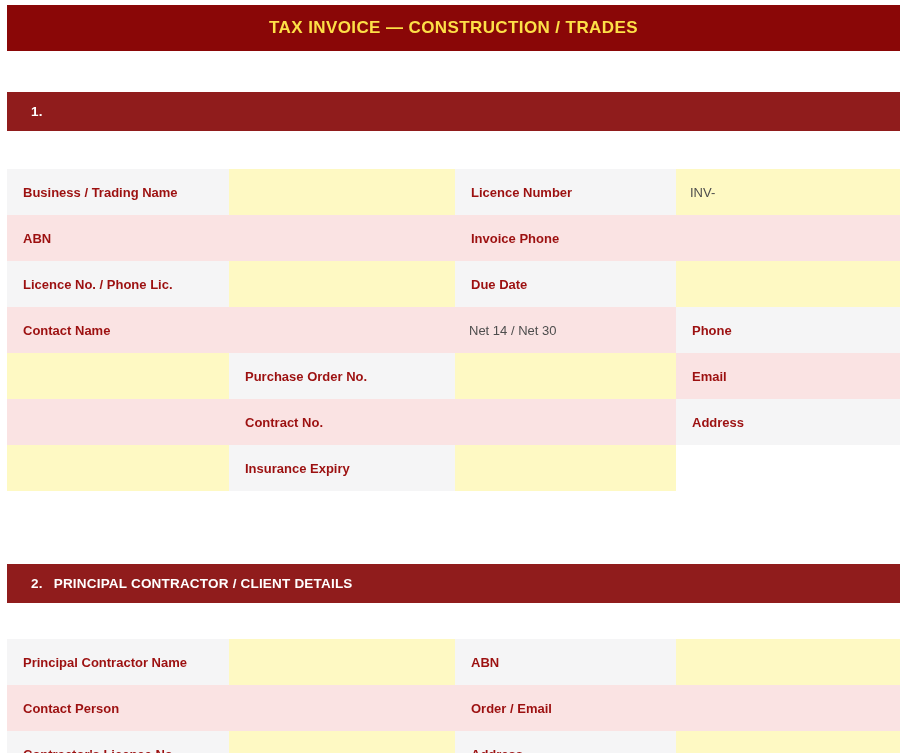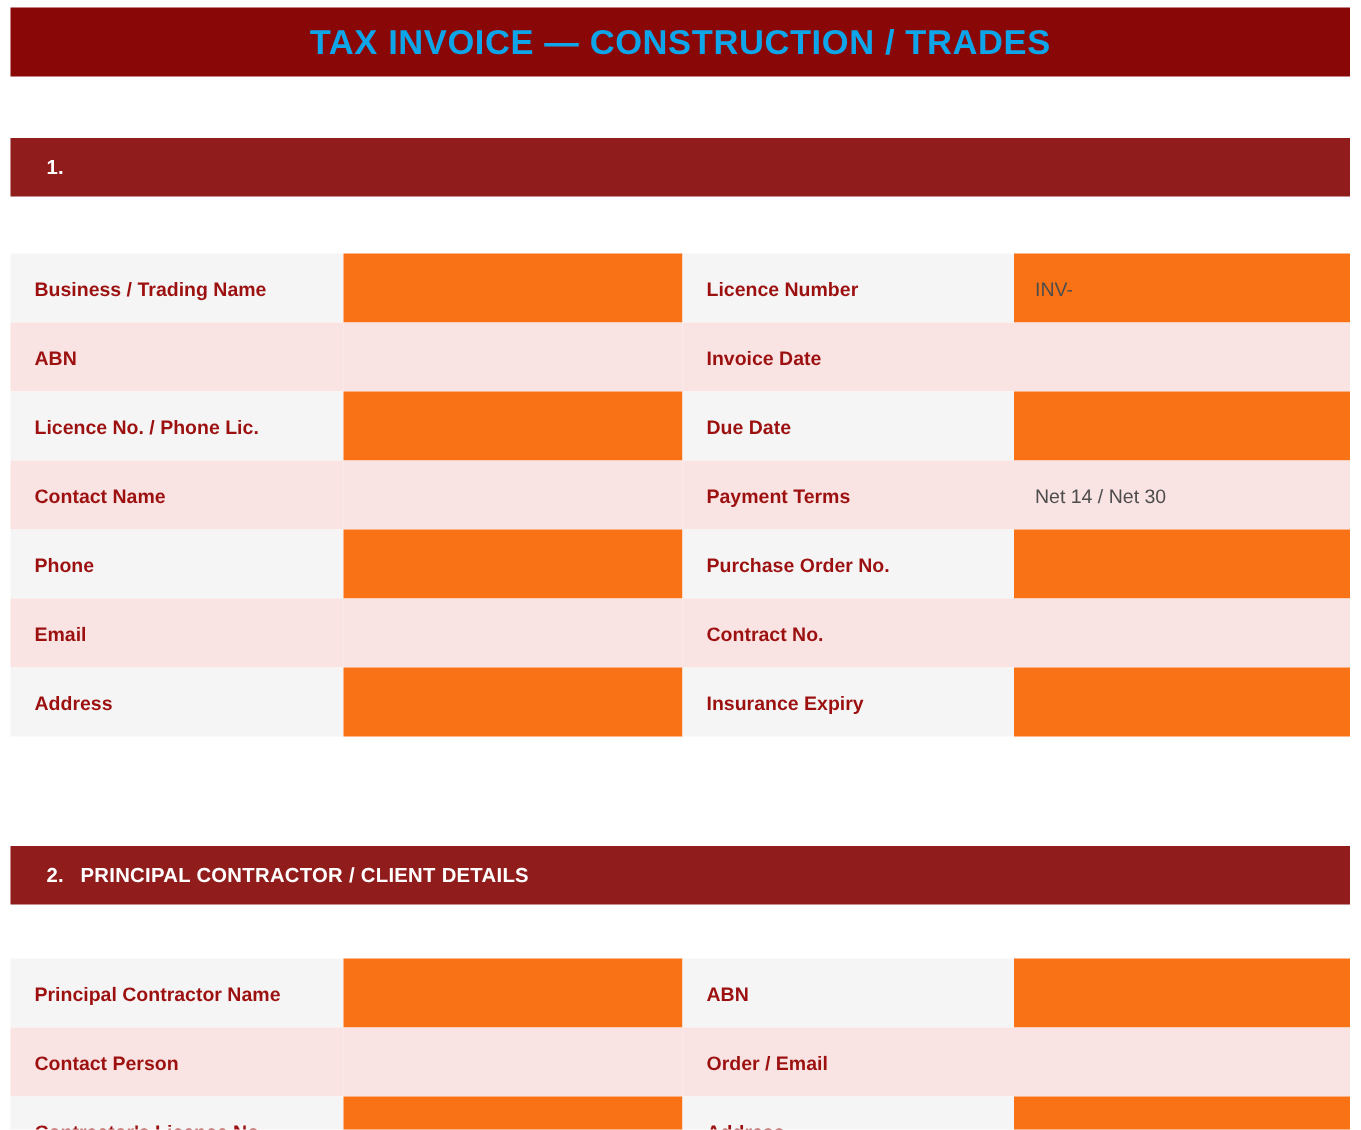--- a/index.html
+++ b/index.html
@@ -12,26 +12,26 @@
     height: 753px;
     overflow: hidden;
     font-family: "Liberation Sans", sans-serif;
   }
   .page {
     padding: 5px 7px 0 7px;
   }
   .header-bar {
     height: 46px;
     background: var(--header-bg, #8a0707);
-    color: #0ea5e9;
+    color: #fde047;
     display: flex;
     align-items: center;
     justify-content: center;
     font-weight: bold;
-    font-size: 23px;
+    font-size: 17px;
     letter-spacing: 0.4px;
     margin-bottom: 41px;
   }
   .section { margin: 0; }
   .section-bar {
     height: 39px;
     background: var(--section-bg, #901c1c);
     color: #ffffff;
     font-weight: bold;
     font-size: 13.5px;
@@ -56,21 +56,21 @@
     white-space: nowrap;
     overflow: hidden;
   }
   .cell.label {
     background: var(--cell-gray, #f5f5f6);
     color: var(--label-text, #9c1010);
     font-weight: bold;
     padding-left: 16px;
   }
   .cell.value {
-    background: #f97316;
+    background: #fef9c3;
     color: var(--value-text, #4d4d4d);
     padding-left: 14px;
   }
   .cell.alt { background: var(--row-pink, #fae3e3); }
 </style>
 </head>
 <body>
 
 <div class="page">
 
@@ -82,29 +82,28 @@
     <div class="section-bar">
       <span class="num">1.</span>
     </div>
     <div class="grid">
         <div class="cell label">Business / Trading Name</div>
         <div class="cell value"></div>
         <div class="cell label">Licence Number</div>
         <div class="cell value">INV-</div>
         <div class="cell label alt">ABN</div>
         <div class="cell value alt"></div>
-        <div class="cell label alt">Invoice Date</div>
+        <div class="cell label alt">Invoice Phone</div>
         <div class="cell value alt"></div>
         <div class="cell label">Licence No. / Phone Lic.</div>
         <div class="cell value"></div>
         <div class="cell label">Due Date</div>
         <div class="cell value"></div>
         <div class="cell label alt">Contact Name</div>
         <div class="cell value alt"></div>
-        <div class="cell label alt">Payment Terms</div>
         <div class="cell value alt">Net 14 / Net 30</div>
         <div class="cell label">Phone</div>
         <div class="cell value"></div>
         <div class="cell label">Purchase Order No.</div>
         <div class="cell value"></div>
         <div class="cell label alt">Email</div>
         <div class="cell value alt"></div>
         <div class="cell label alt">Contract No.</div>
         <div class="cell value alt"></div>
         <div class="cell label">Address</div>

